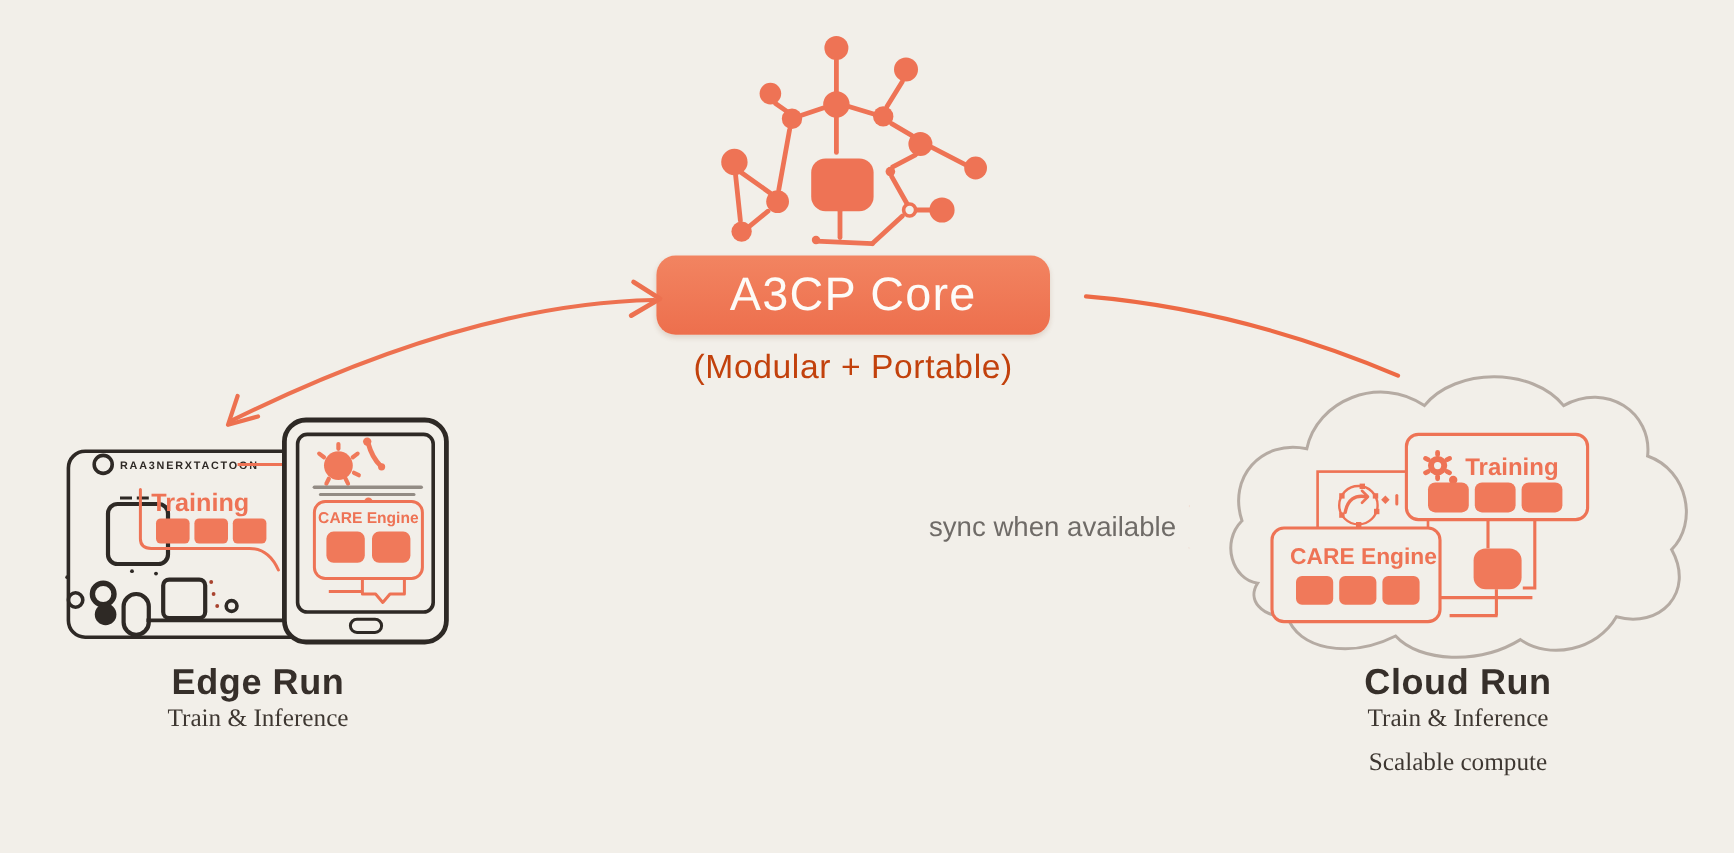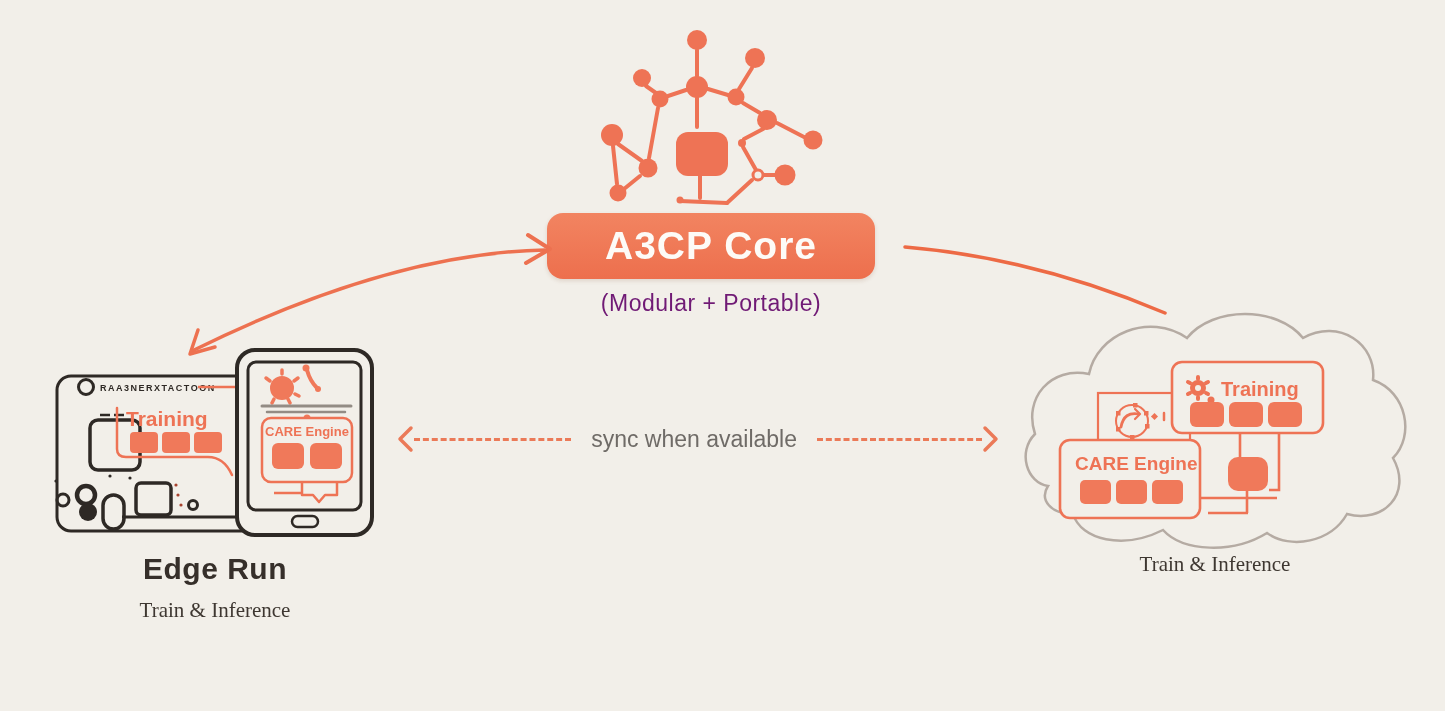--- a/index.html
+++ b/index.html
@@ -6,36 +6,36 @@
   .canvas{
     position:relative;width:1445px;height:711px;overflow:hidden;
     background:#F2EFE9;font-family:"Liberation Sans",sans-serif;
   }
   .abs{position:absolute;}
   .core-btn{
     left:547px;top:213px;width:328px;height:66px;border-radius:16px;
     background:linear-gradient(180deg,#F28461 0%,#ED6F4D 100%);
     box-shadow:0 2px 4px rgba(120,60,30,.15);
     display:flex;align-items:center;justify-content:center;
-    color:#FDFBF7;font-size:39px;font-weight:bold;letter-spacing:1px;
+    color:#FDFBF7;font-size:39px;font-weight:normal;letter-spacing:1px;
   }
   .core-sub{
     left:527px;top:290px;width:368px;text-align:center;
-    color:#701a75;font-size:23px;letter-spacing:.5px;
+    color:#c2410c;font-size:28px;letter-spacing:.5px;
   }
   .sync-row{
     left:396px;top:421px;width:604px;height:36px;
-    display:flex;align-items:center;
+    display:flex;align-items:flex-end;flex-direction:column;
   }
   .sync-dash{height:0;border-top:3px dashed #EB7A58;flex:1;}
   .sync-label{
     color:#6F6B67;font-size:23px;white-space:nowrap;padding:0 20px;
   }
   .side-text{width:350px;text-align:center;}
-  .side-title{font-size:30px;font-weight:bold;color:#362F2A;margin-bottom:12px;letter-spacing:.5px;}
+  .side-title{font-size:30px;font-weight:bold;color:#362F2A;letter-spacing:.5px;}
   .side-line{font-size:21px;color:#3E3731;margin-bottom:12px;font-family:Liberation Serif, serif;}
   svg text{font-family:"Liberation Sans",sans-serif;}
 </style>
 </head>
 <body>
 
 <div class="canvas">
 
   <svg class="abs" style="left:580px;top:5px" width="290" height="210" viewBox="0 0 290 210">
     <g stroke="#EE7355" stroke-width="4" stroke-linecap="round">
@@ -245,16 +245,18 @@
     </g>
     <rect x="213" y="157" width="40" height="34" rx="10" fill="#F0795A"></rect>
   </svg>
 
   <div class="abs side-text" style="left:40px;top:552px">
     <div class="side-title">Edge Run</div>
     <div class="side-line">Train &amp; Inference</div>
   </div>
 
   <div class="abs side-text" style="left:1040px;top:552px">
+    <div class="side-title">Cloud Run</div>
     <div class="side-line">Train &amp; Inference</div>
+    <div class="side-line">Scalable compute</div>
   </div>
 
 </div>
 
 </body></html>

